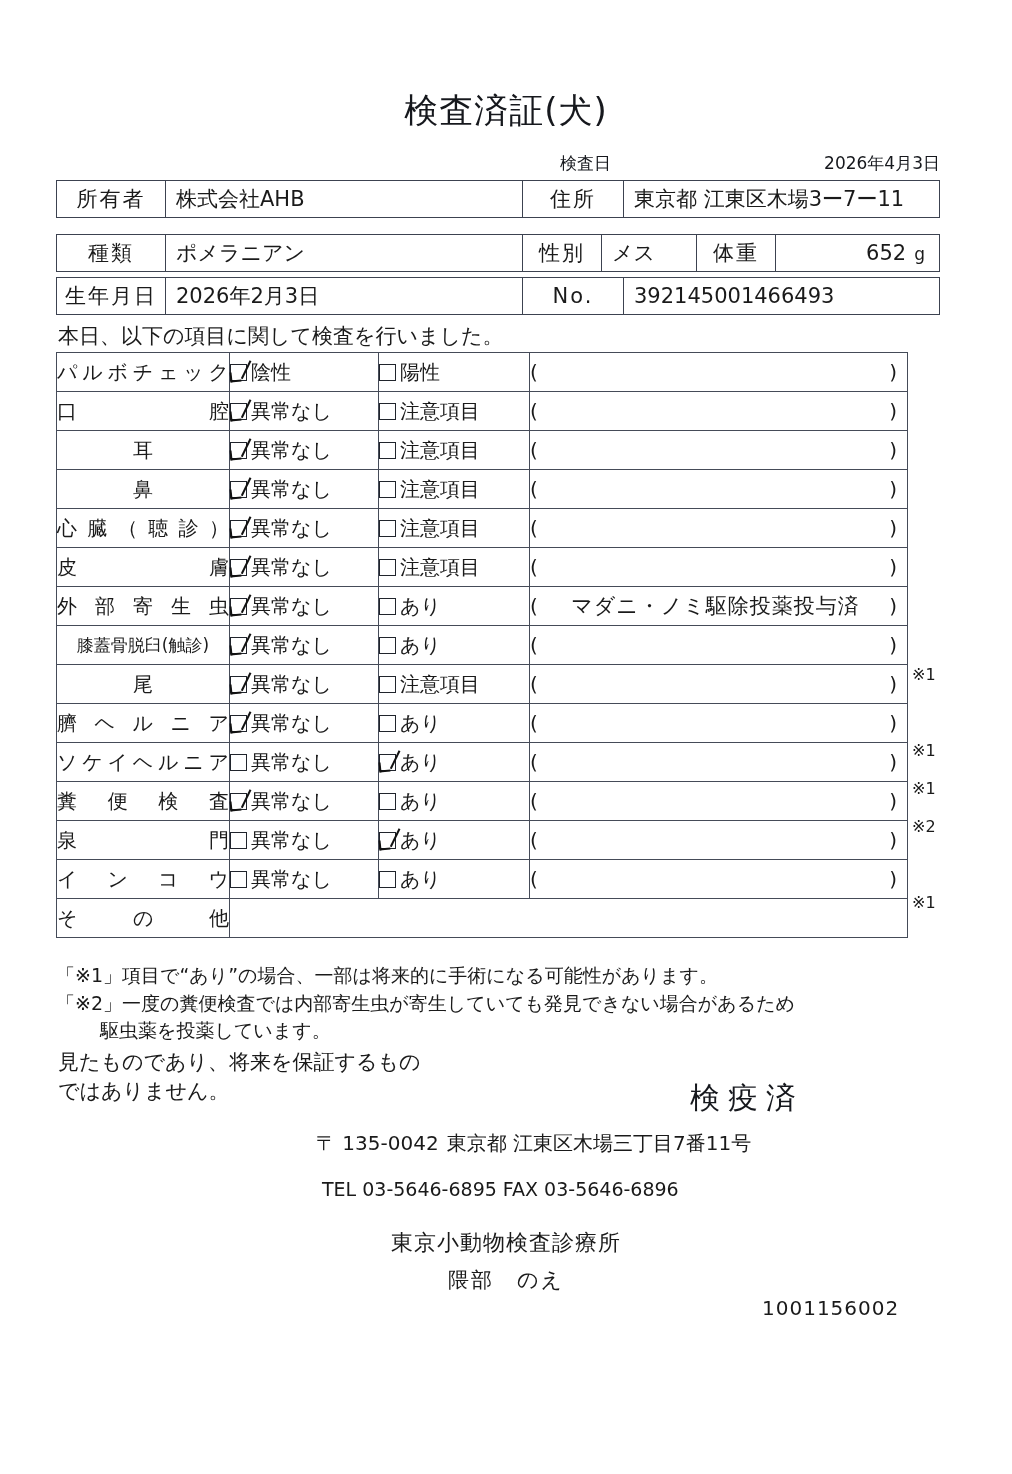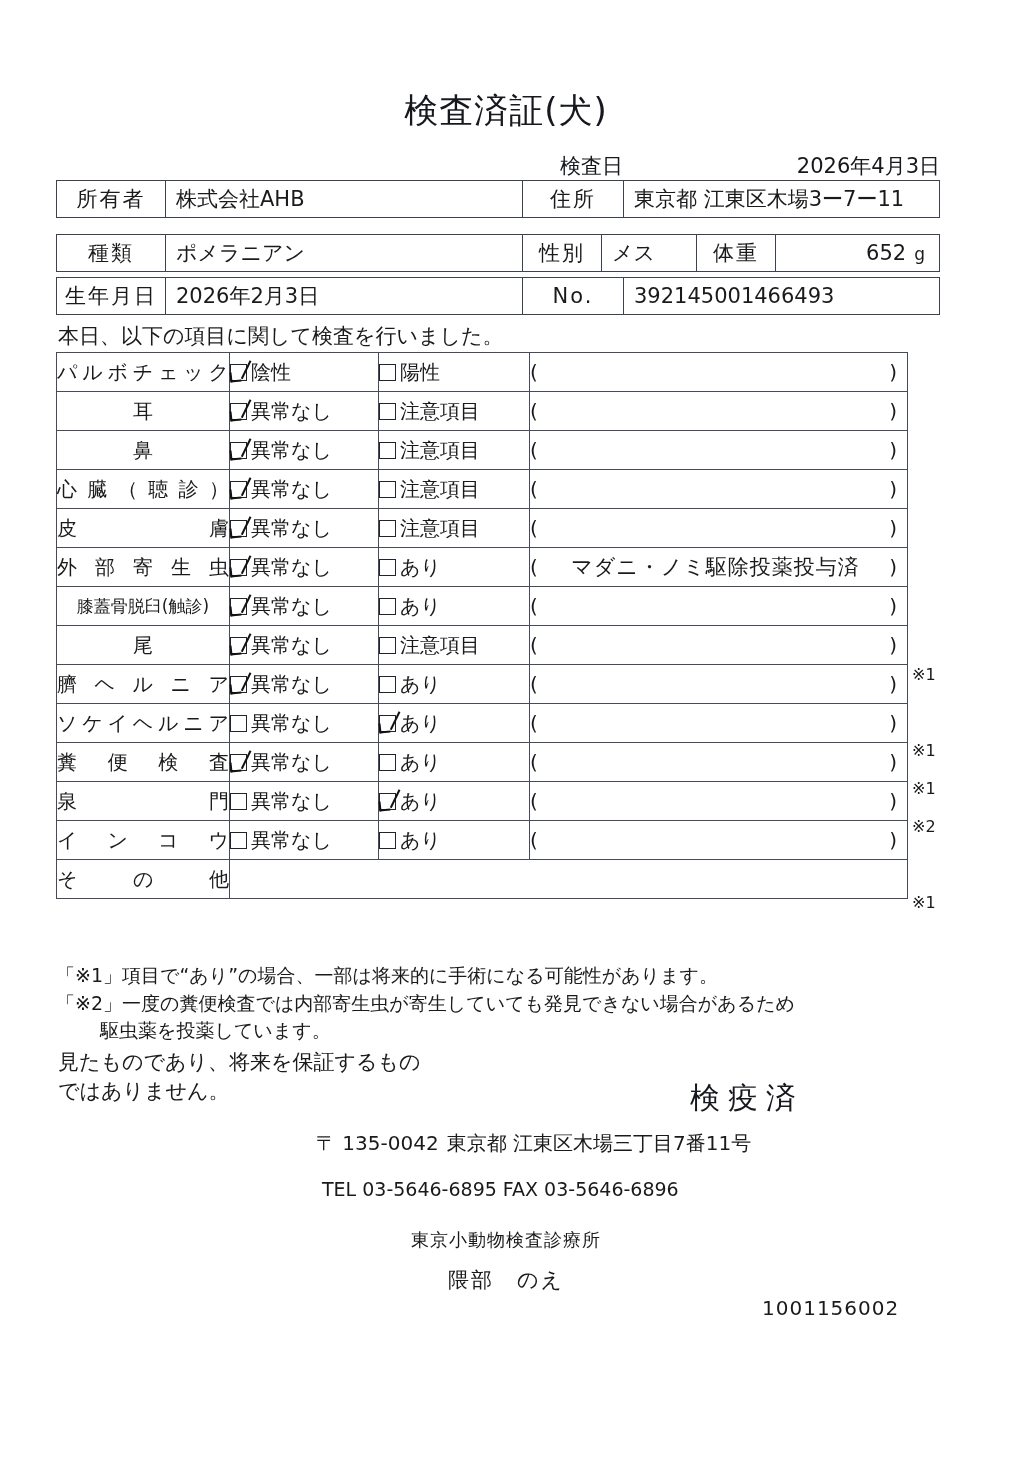--- a/index.html
+++ b/index.html
@@ -37,21 +37,21 @@
 
   
   .insp-date-row {
     position: absolute;
     top: 152px;
     left: 560px;
     width: 380px;
     display: flex;
     justify-content: space-between;
     align-items: flex-start;
-    font-size: 21px;
+    font-size: 17px;
   }
   .insp-date-label { color: #16181d; }
   .insp-date-value { color: #16181d; }
 
   
   .hdr-table {
     position: absolute;
     left: 56px;
     width: 884px;
     border-collapse: collapse;
@@ -238,21 +238,21 @@
     left: 322px;
     font-size: 19px;
     white-space: nowrap;
   }
   .clinic-name {
     position: absolute;
     top: 1228px;
     left: 0;
     width: 1012px;
     text-align: center;
-    font-size: 18px;
+    font-size: 22px;
     letter-spacing: 1px;
   }
   .clinic-sign {
     position: absolute;
     top: 1266px;
     left: 0;
     width: 1012px;
     text-align: center;
     font-size: 21px;
     letter-spacing: 2px;
@@ -325,20 +325,32 @@
             <td class="c-opt2"><span class="cb"></span><span>陽性</span></td>
             <td class="c-note">
               <div class="note-row">
                 <span class="paren-open">(</span>
                 <span class="note-mid note-text"></span>
                 <span>)</span>
               </div>
             </td>
           </tr>
           <tr>
+            <td class="c-label">口　　　　　腔</td>
+            <td class="c-opt1"><span class="cb checked"></span><span>異常なし</span></td>
+            <td class="c-opt2"><span class="cb"></span><span>注意項目</span></td>
+            <td class="c-note">
+              <div class="note-row">
+                <span class="paren-open">(</span>
+                <span class="note-mid note-text"></span>
+                <span>)</span>
+              </div>
+            </td>
+          </tr>
+          <tr>
             <td class="c-label center">耳</td>
             <td class="c-opt1"><span class="cb checked"></span><span>異常なし</span></td>
             <td class="c-opt2"><span class="cb"></span><span>注意項目</span></td>
             <td class="c-note">
               <div class="note-row">
                 <span class="paren-open">(</span>
                 <span class="note-mid note-text"></span>
                 <span>)</span>
               </div>
             </td>

